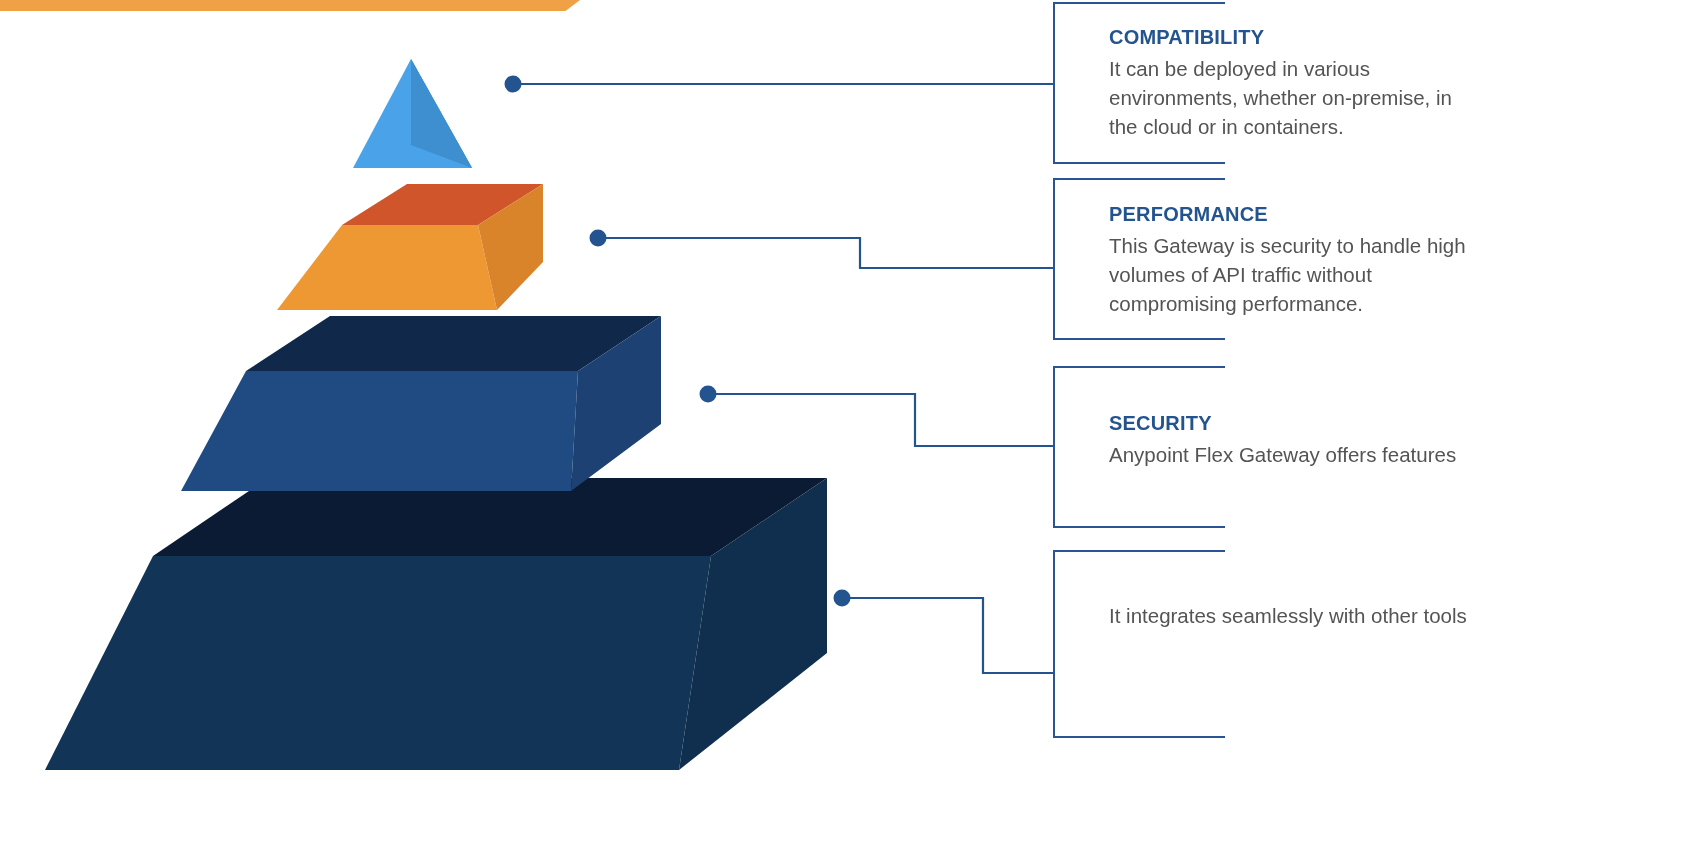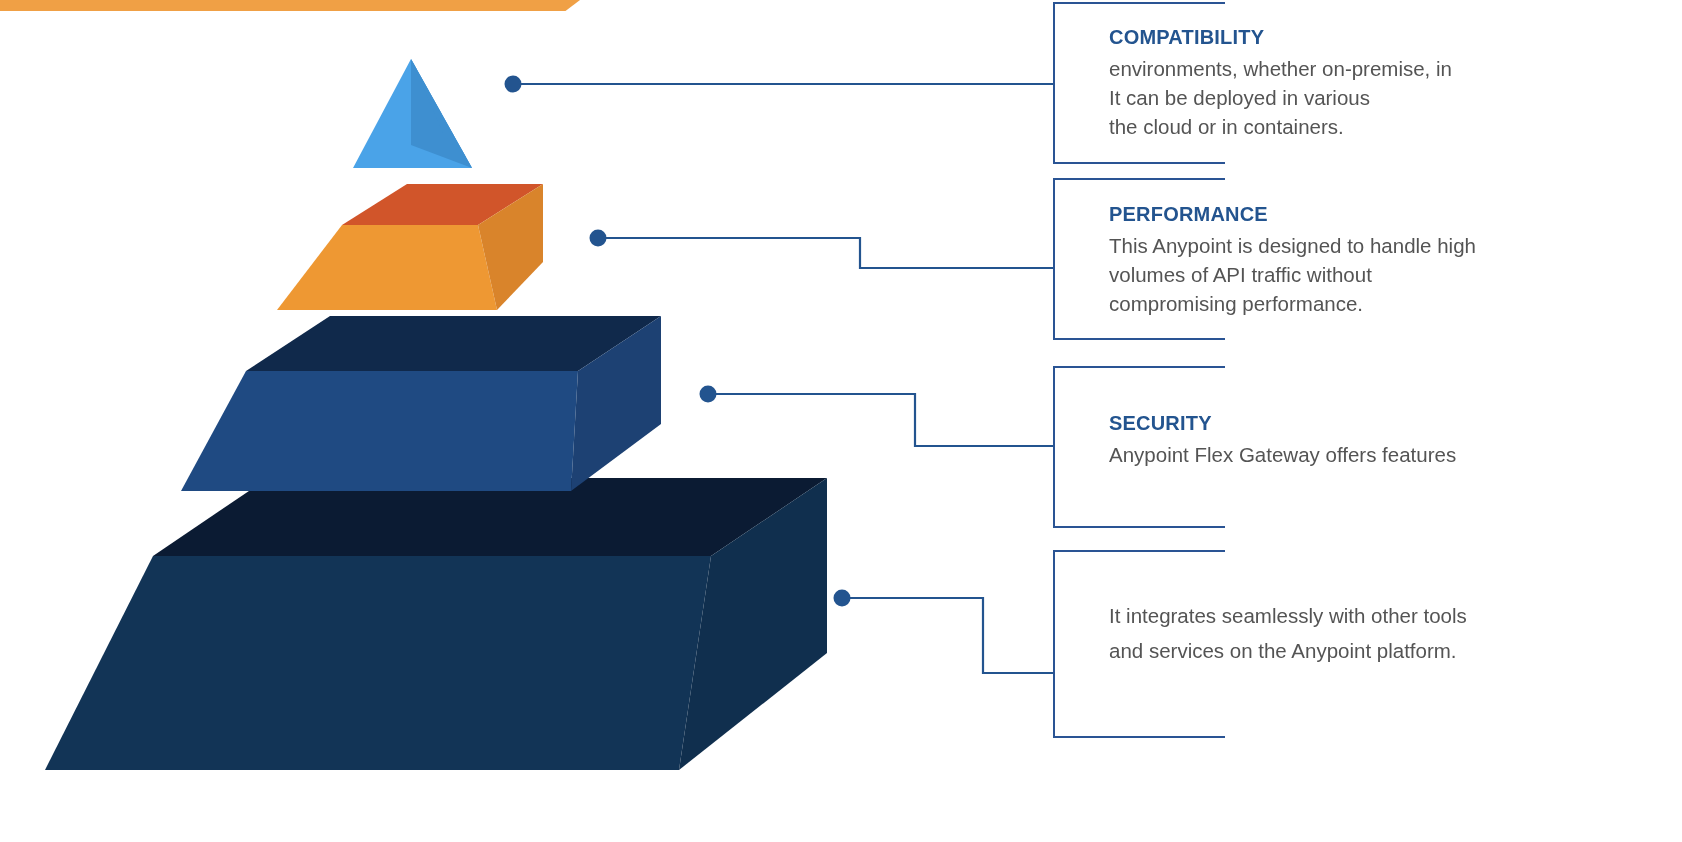--- a/index.html
+++ b/index.html
@@ -139,33 +139,33 @@
       <path d="M 842 598 L 983 598 L 983 673 L 1053 673" stroke="#23548F" stroke-width="2.2" fill="none"></path>
       <circle cx="842" cy="598" r="8.5" fill="#23548F"></circle>
     </g>
   </svg>
 
   <div class="info-block" style="top:2px; height:162px;">
     <div class="bracket"></div>
     <div class="block-text" style="top:24px;">
       <div class="block-title">COMPATIBILITY</div>
       <div class="block-body">
+        <div>It can be deployed in various</div>
         <div>environments, whether on-premise, in</div>
-        <div>It can be deployed in various</div>
         <div>the cloud or in containers.</div>
       </div>
     </div>
   </div>
 
   <div class="info-block" style="top:178px; height:162px;">
     <div class="bracket"></div>
     <div class="block-text" style="top:25px;">
       <div class="block-title">PERFORMANCE</div>
       <div class="block-body">
-        <div>This Anypoint is designed to handle high</div>
+        <div>This Gateway is security to handle high</div>
         <div>volumes of API traffic without</div>
         <div>compromising performance.</div>
       </div>
     </div>
   </div>
 
   <div class="info-block" style="top:366px; height:162px;">
     <div class="bracket"></div>
     <div class="block-text" style="top:46px;">
       <div class="block-title">SECURITY</div>
@@ -173,18 +173,17 @@
         <div>Anypoint Flex Gateway offers features</div>
       </div>
     </div>
   </div>
 
   <div class="info-block" style="top:550px; height:188px;">
     <div class="bracket"></div>
     <div class="block-text" style="top:48px;">
       <div class="block-body" style="line-height:1.72;">
         <div>It integrates seamlessly with other tools</div>
-        <div>and services on the Anypoint platform.</div>
       </div>
     </div>
   </div>
 
 </div>
 
 </body></html>

